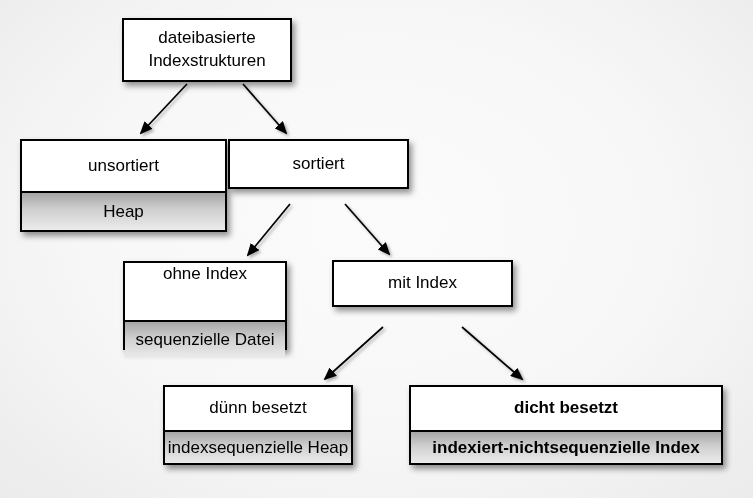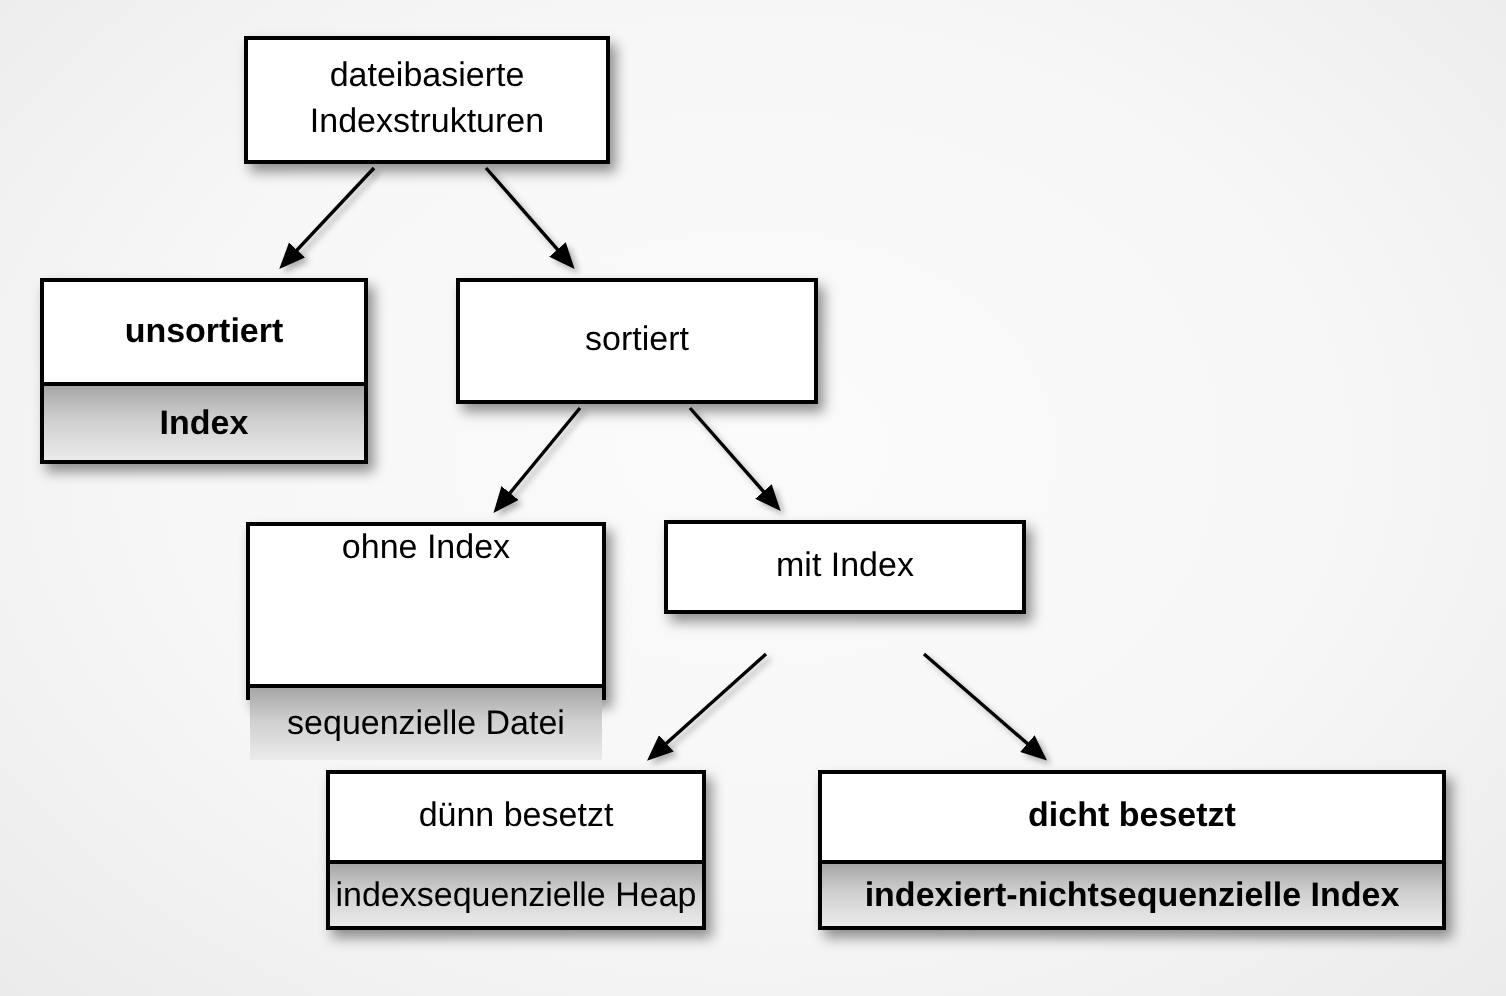--- a/index.html
+++ b/index.html
@@ -48,25 +48,25 @@
     flex: 0 0 auto;
     display: flex;
     align-items: center;
     justify-content: center;
     text-align: center;
     font-size: 17px;
     border-top: 2px solid #000000;
     background: linear-gradient(to bottom, #a6a6a6 0%, #cfcfcf 45%, #ebebeb 100%);
   }
   
-  .n-root        { left: 122px; top: 18px;  width: 183px; height: 64px; }
-  .n-unsortiert  { left: 20px;  top: 139px; width: 164px; height: 93px; font-weight: bold; }
+  .n-root        { left: 122px; top: 18px;  width: 170px; height: 64px; }
+  .n-unsortiert  { left: 20px;  top: 139px; width: 207px; height: 93px; }
   .n-unsortiert .node-sub { height: 37px; }
-  .n-sortiert    { left: 228px; top: 139px; width: 181px; height: 63px; justify-content: center; }
-  .n-ohne-index  { left: 123px; top: 261px; width: 180px; height: 89px; gap: 22px; }
+  .n-sortiert    { left: 228px; top: 139px; width: 181px; height: 50px; justify-content: center; }
+  .n-ohne-index  { left: 123px; top: 261px; width: 164px; height: 89px; }
   .n-ohne-index .node-sub { height: 36px; margin-top: 34px; }
   .n-mit-index   { left: 332px; top: 260px; width: 181px; height: 47px; }
   .n-duenn       { left: 163px; top: 385px; width: 190px; height: 80px; }
   .n-duenn .node-sub { height: 31px; }
   .n-dicht       { left: 409px; top: 385px; width: 314px; height: 80px; font-weight: bold; }
   .n-dicht .node-sub { height: 31px; }
 </style>
 </head>
 <body>
 
@@ -85,21 +85,21 @@
     <line x1="383" y1="327" x2="325" y2="379" stroke="#000000" stroke-width="1.7" marker-end="url(#arrowhead)"></line>
     <line x1="462" y1="327" x2="522" y2="379" stroke="#000000" stroke-width="1.7" marker-end="url(#arrowhead)"></line>
   </svg>
 
   <div class="node n-root">
     <div class="node-label">dateibasierte Indexstrukturen</div>
   </div>
 
   <div class="node n-unsortiert">
     <div class="node-label">unsortiert</div>
-    <div class="node-sub">Index</div>
+    <div class="node-sub">Heap</div>
   </div>
 
   <div class="node n-sortiert">
     <div class="node-label">sortiert</div>
   </div>
 
   <div class="node n-ohne-index">
     <div class="node-label">ohne Index</div>
     <div class="node-sub">sequenzielle Datei</div>
   </div>

